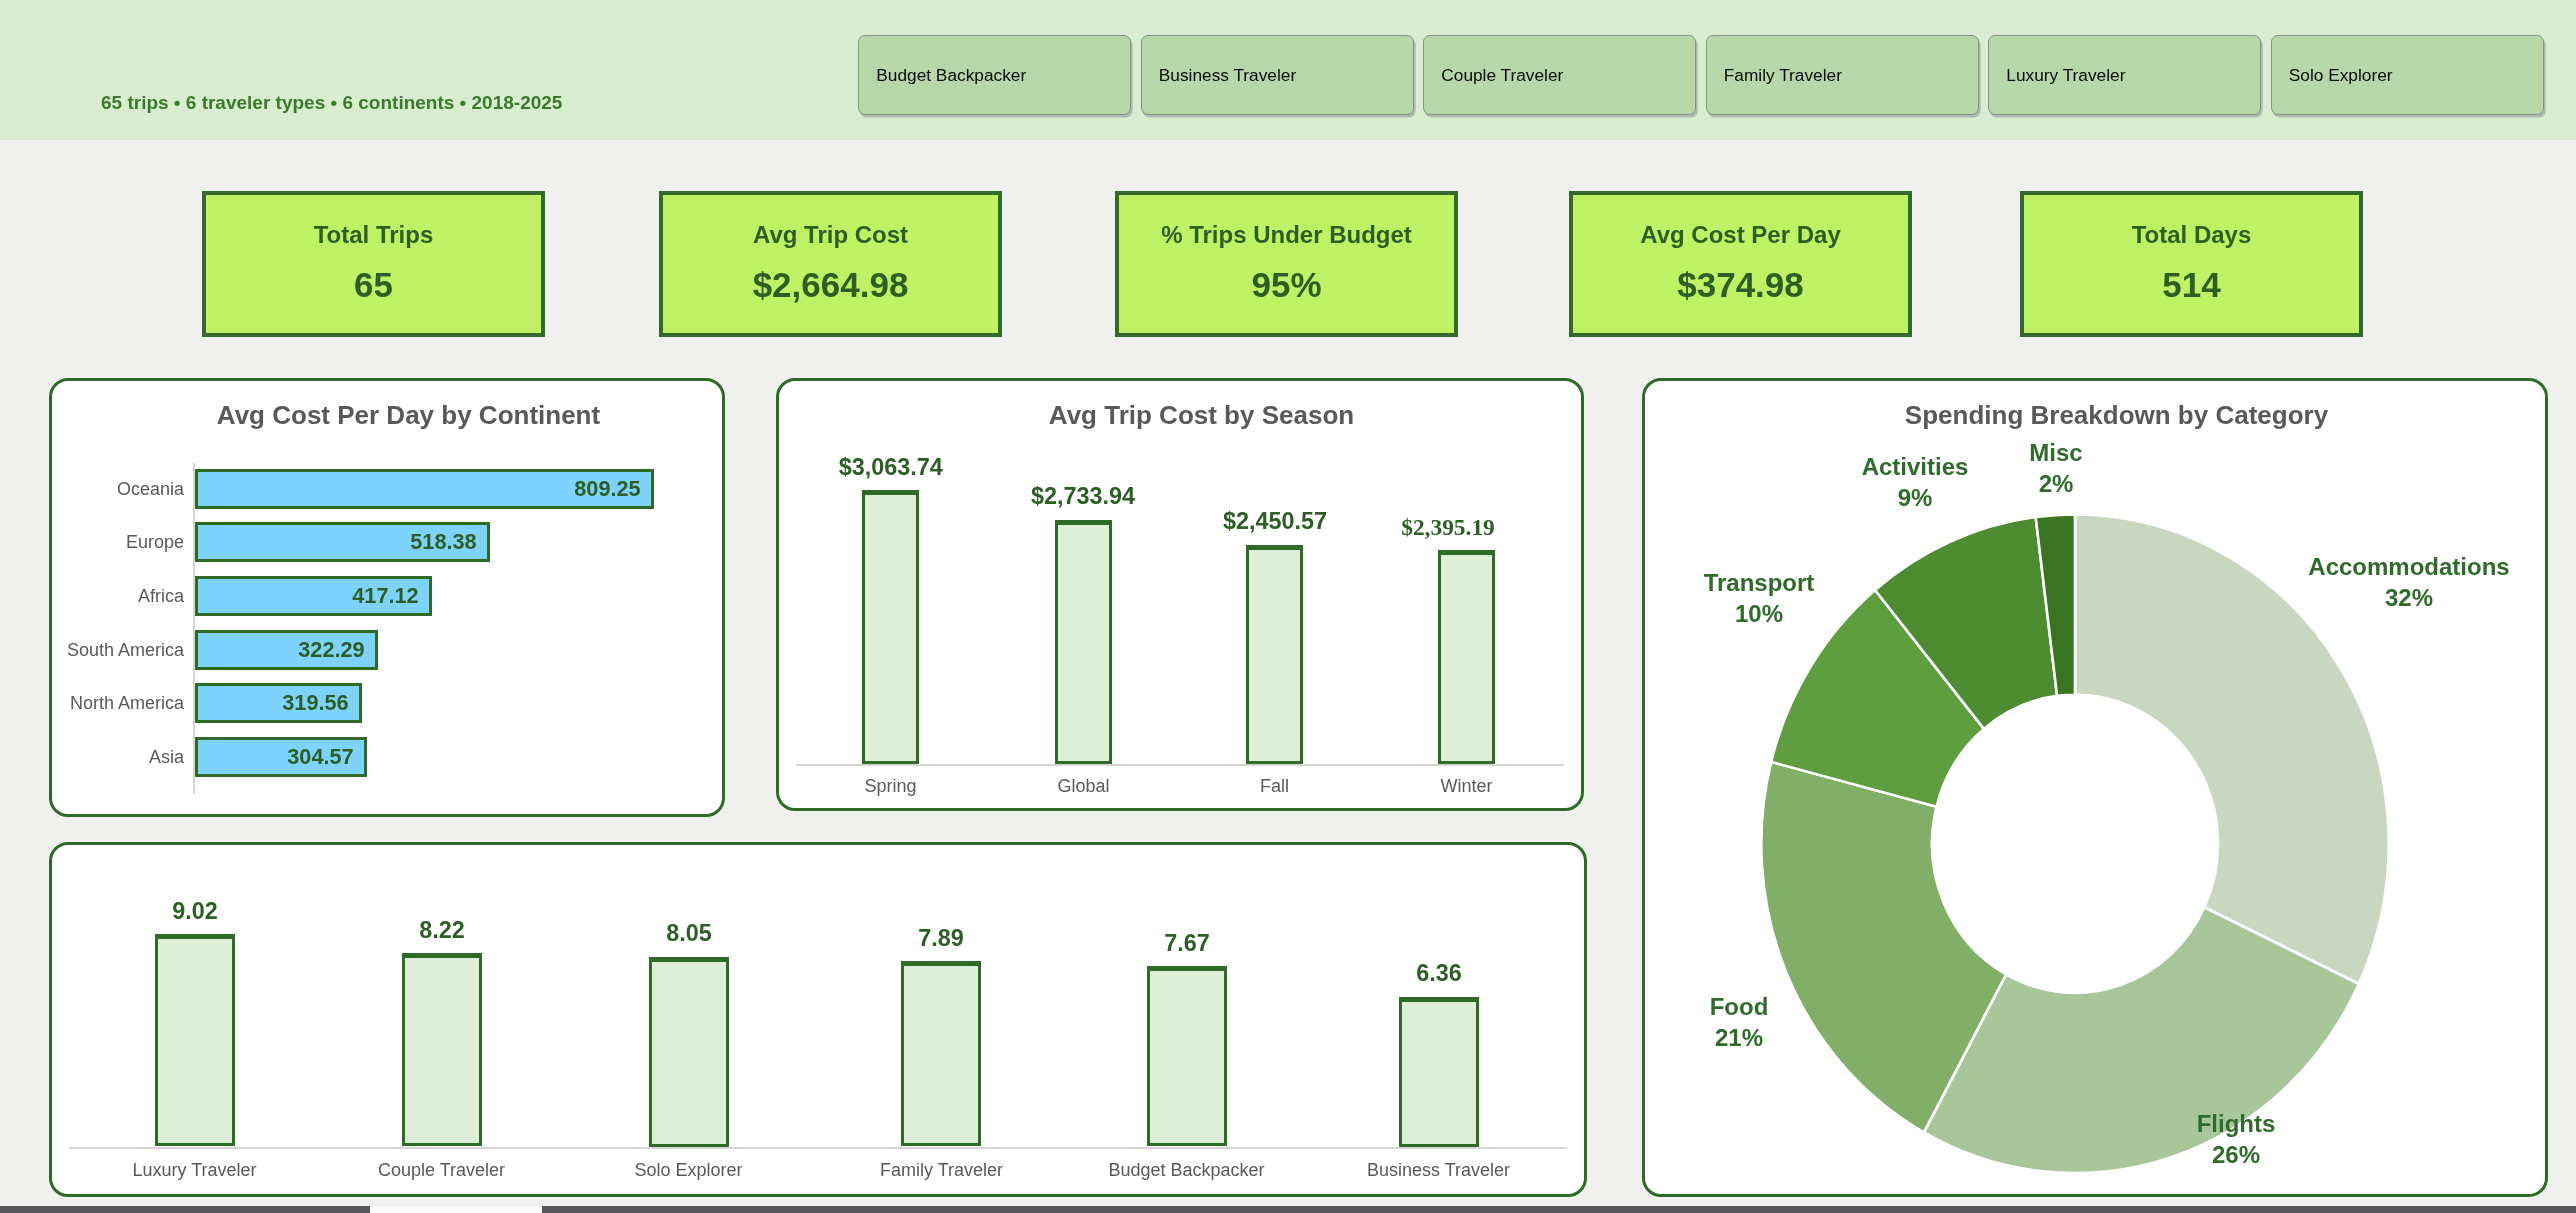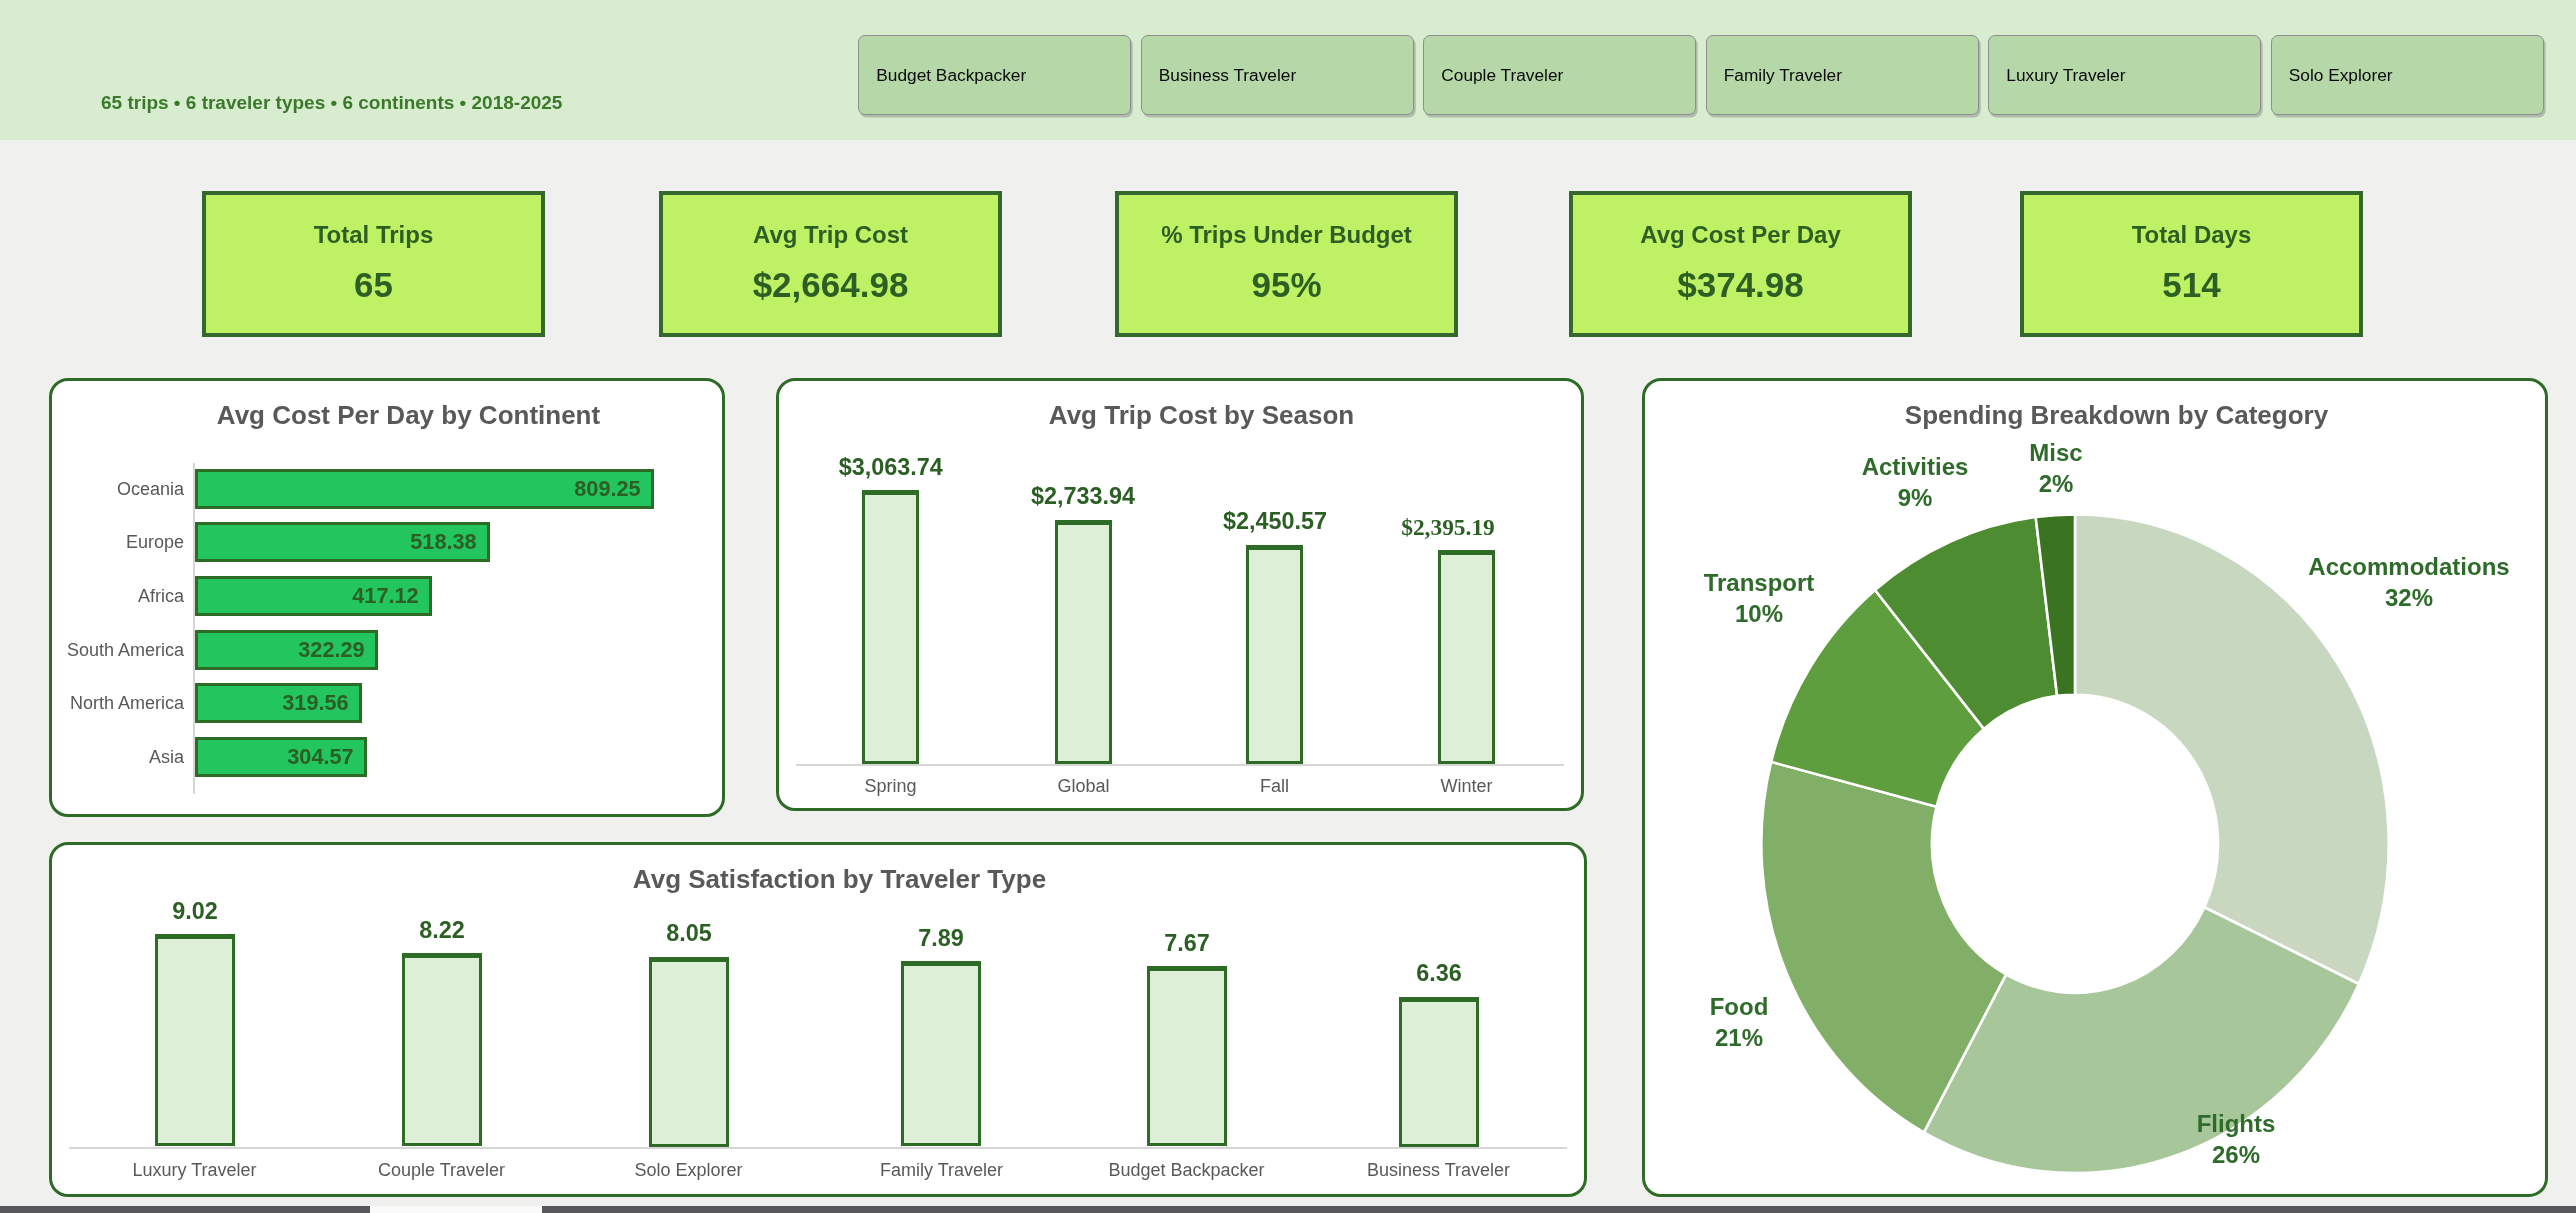--- a/index.html
+++ b/index.html
@@ -29,21 +29,21 @@
   #card-continent{left:49px;top:378px;width:676px;height:439px;}
   #card-season{left:776px;top:378px;width:808px;height:433px;}
   #card-donut{left:1642px;top:378px;width:906px;height:819px;}
   #card-satisfaction{left:49px;top:842px;width:1538px;height:355px;}
   .chart-title{position:absolute;top:19px;left:0;right:0;text-align:center;
     font-size:26px;font-weight:700;color:#595959;padding-left:43px;}
   
   .vaxis{position:absolute;left:141px;top:82px;width:1.7px;height:331px;background:#d6d6d6;}
   .cont-label{position:absolute;left:0;width:132px;text-align:right;font-size:18px;
     color:#595959;line-height:40px;}
-  .cont-bar{position:absolute;left:143px;height:40px;background:#22c55e;
+  .cont-bar{position:absolute;left:143px;height:40px;background:#7dd3fc;
     border:3.5px solid #2e6b27;box-sizing:border-box;display:flex;align-items:center;
     justify-content:flex-end;padding-right:10.4px;font-size:21.7px;font-weight:700;color:#2c5f24;}
   
   .haxis{position:absolute;height:1.7px;background:#d6d6d6;}
   .vbar{position:absolute;background:#ddefd6;border:3.5px solid #2e6b27;border-top-width:5.2px;
     box-sizing:border-box;}
   .vbar-value{position:absolute;text-align:center;font-size:23.4px;font-weight:700;color:#2c5f24;}
   .vbar-cat{position:absolute;text-align:center;font-size:18px;color:#595959;}
   
   .donut-svg{position:absolute;left:0;top:0;}
@@ -152,21 +152,20 @@
     <div class="donut-label" style="left: 270px; top: 101px;">
       <div>Activities</div>
       <div>9%</div>
     </div>
     <div class="donut-label" style="left: 411px; top: 87px;">
       <div>Misc</div>
       <div>2%</div>
     </div>
   </section>
 <section class="card" id="card-satisfaction">
-    <div class="chart-title">Avg Satisfaction by Traveler Type</div>
     <div class="haxis" style="left: 17.3px; right: 17.3px; top: 302px;"></div>
     <div class="vbar" style="left: 103px; top: 89px; width: 80px; height: 212px;"></div>
     <div class="vbar-value" style="left: 39px; width: 208px; top: 53px;">9.02</div>
     <div class="vbar-cat" style="left: 30px; width: 225px; top: 315px;">Luxury Traveler</div>
     <div class="vbar" style="left: 350px; top: 108px; width: 80px; height: 193px;"></div>
     <div class="vbar-value" style="left: 286px; width: 208px; top: 72px;">8.22</div>
     <div class="vbar-cat" style="left: 277px; width: 225px; top: 315px;">Couple Traveler</div>
     <div class="vbar" style="left: 597px; top: 112px; width: 80px; height: 190px;"></div>
     <div class="vbar-value" style="left: 533px; width: 208px; top: 75px;">8.05</div>
     <div class="vbar-cat" style="left: 524px; width: 225px; top: 315px;">Solo Explorer</div>

